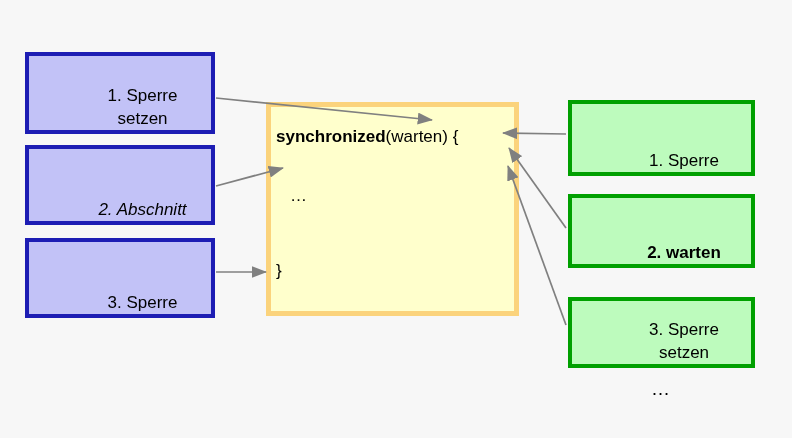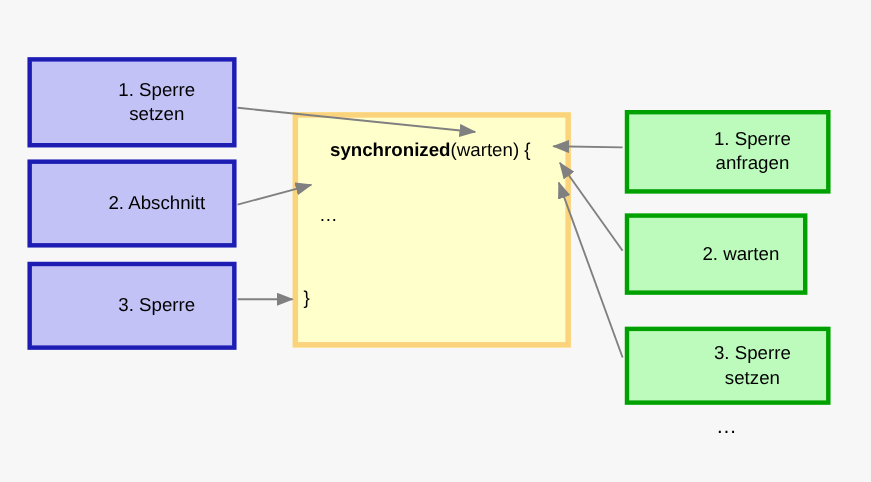--- a/index.html
+++ b/index.html
@@ -16,21 +16,21 @@
     font-family: "Liberation Sans", sans-serif;
   }
 
   
   .box {
     position: absolute;
     box-sizing: border-box;
     display: flex;
     flex-direction: column;
     align-items: center;
-    justify-content: center;
+    justify-content: flex-end;
     text-align: center;
     line-height: 1.32;
     color: #000000;
     font-size: 17px;
     z-index: 3;
     padding-left: 45px;
   }
   .box .line { display: block; white-space: nowrap; }
 
   
@@ -58,21 +58,21 @@
     z-index: 1;
   }
   .code-line {
     position: absolute;
     white-space: nowrap;
     color: #000000;
     font-size: 17px;
     font-family: "Liberation Sans", sans-serif;
     z-index: 4;
   }
-  .kw { font-weight: bold; margin-left: 24px; }
+  .kw { font-weight: bold; }
 
   
   #green-ellipsis {
     position: absolute;
     left: 568px;
     top: 378px;
     width: 187px;
     text-align: center;
     font-size: 19px;
     color: #000000;
@@ -103,34 +103,33 @@
 
   <div class="code-line" style="left:290px; top:186px; letter-spacing:2px;">…</div>
 
   <div class="code-line" style="left:276px; top:261px;">}</div>
 
   <div class="box box-blue" style="left:25px; top:52px; width:190px; height:82px;">
     <span class="line">1. Sperre</span>
     <span class="line">setzen</span>
   </div>
 
-  <div class="box box-blue" style="left:25px; top:145px; width:190px; height:80px;">
+  <div class="box box-blue" style="left:25px; top:145px; width:190px; height:80px;font-style:italic;">
     <span class="line">2. Abschnitt</span>
   </div>
 
   <div class="box box-blue" style="left:25px; top:238px; width:190px; height:80px;">
     <span class="line">3. Sperre</span>
   </div>
 
   <div class="box box-green" style="left:568px; top:100px; width:187px; height:76px;">
     <span class="line">1. Sperre</span>
-    <span class="line">anfragen</span>
   </div>
 
-  <div class="box box-green" style="left:568px; top:194px; width:166px; height:74px;">
+  <div class="box box-green" style="left:568px; top:194px; width:187px; height:74px;font-weight:bold;">
     <span class="line">2. warten</span>
   </div>
 
   <div class="box box-green" style="left:568px; top:297px; width:187px; height:71px;">
     <span class="line">3. Sperre</span>
     <span class="line">setzen</span>
   </div>
 
   <div id="green-ellipsis">…</div>
 

